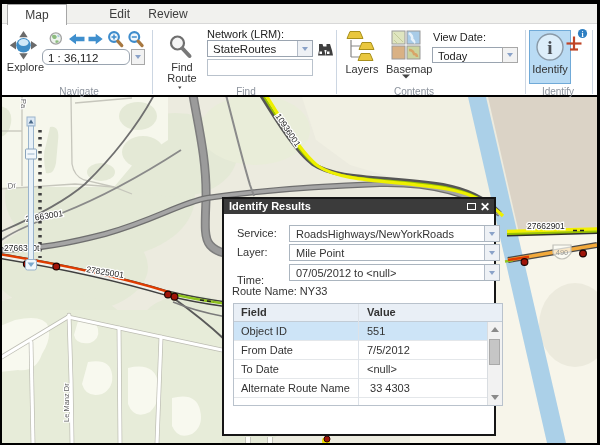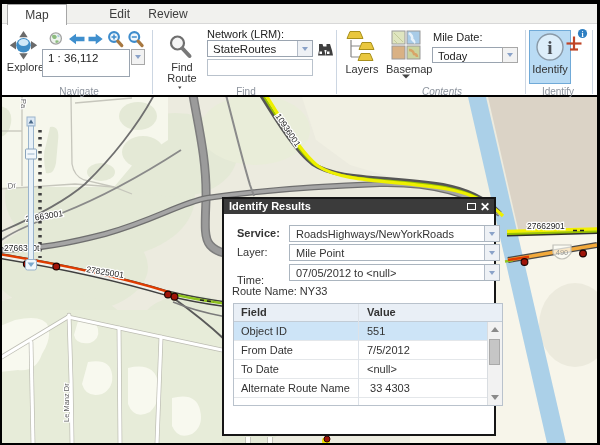--- a/index.html
+++ b/index.html
@@ -35,46 +35,46 @@
 <body>
 <div id="app">
   <div id="ribbon">
     <div id="tabstrip"></div>
     <div class="tab" id="tabmap">Map</div>
     <div class="tab" style="left:68px;width:60px;text-align:right;">Edit</div>
     <div class="tab" style="left:136px;width:60px;">Review</div>
 
     <div class="grplabel" style="left:37px;width:80px;">Navigate</div>
     <div class="grplabel" style="left:204px;width:80px;">Find</div>
-    <div class="grplabel" style="left:400px;width:80px;font-style:italic;">Contents</div>
+    <div class="grplabel" style="left:372px;width:80px;">Contents</div>
     <div class="grplabel" style="left:516px;width:80px;">Identify</div>
     <div class="vdiv" style="left:150px;"></div>
     <div class="vdiv" style="left:334px;"></div>
     <div class="vdiv" style="left:523px;"></div>
     <div class="vdiv" style="left:590px;"></div>
 
     <div class="btnlbl" style="left:3px;top:57px;width:41px;">Explore</div>
-    <div class="cbox" style="left:40px;top:45px;width:88px;height:28px;">
+    <div class="cbox" style="left:40px;top:45px;width:88px;height:16px;border-radius:6px;">
         <span class="tx" style="font-size:11.5px;">1 : 36,112</span>
       </div>
     <div class="cbox" style="left:129px;top:45px;width:14px;height:16px;background:#f2f2f2;border-color:#a8a8a8;">
         <span style="position:absolute;left:2.5px;top:5px;border:3.5px solid transparent;border-top:4.5px solid #8aa2c8;"></span>
       </div>
 
     <div class="btnlbl" style="left:158px;top:58px;width:44px;line-height:10.5px;">Find<br>Route</div>
     <div class="rlbl" style="left:205px;top:24px;">Network (LRM):</div>
     <div class="cbox" style="left:205px;top:36px;width:106px;height:17px;">
         <span class="tx" style="font-size:11.5px;">StateRoutes</span>
         <span class="ddbtn"></span>
       </div>
     <div class="cbox" style="left:205px;top:55px;width:106px;height:17px;border-color:#b9c2cc;"></div>
 
     <div class="btnlbl" style="left:338px;top:59px;width:44px;">Layers</div>
     <div class="btnlbl" style="left:384px;top:59px;width:44px;">Basemap</div>
-    <div class="rlbl" style="left:431px;top:27px;">Mile Date:</div>
+    <div class="rlbl" style="left:431px;top:27px;">View Date:</div>
     <div class="cbox" style="left:430px;top:43px;width:72px;height:16px;">
         <span class="tx">Today</span>
       </div>
     <div class="cbox" style="left:500px;top:43px;width:16px;height:16px;background:#f2f2f2;border-color:#a8a8a8;">
         <span style="position:absolute;left:3.5px;top:5px;border:3.5px solid transparent;border-top:4.5px solid #8aa2c8;"></span>
       </div>
 
     <div style="position:absolute;left:527px;top:26px;width:42px;height:54px;background:#b9dbf4;border:1px solid #70aad8;"></div>
     <div class="btnlbl" style="left:527px;top:59px;width:42px;">Identify</div>
 
@@ -296,21 +296,21 @@
       <rect x="25.5" y="149" width="11" height="10" fill="#f2f7fb" stroke="#8aa4bc" stroke-width="1" rx="1"></rect>
       <path d="M27.5 154 h7" stroke="#9ab4cc" stroke-width="1"></path>
     </g>
   </svg>
 
   <div id="dlg">
     <div id="dlgtitle">Identify Results</div>
     <span style="position:absolute;right:18px;top:3.5px;width:9px;height:7px;border:1.5px solid #fff;"></span>
     <span style="position:absolute;right:4px;top:1px;color:#fff;font-size:12px;font-weight:bold;">✕</span>
 
-    <div class="dlbl" style="top:28px;font-weight:bold;">Service:</div>
+    <div class="dlbl" style="top:28px;">Service:</div>
     <div class="drow" style="top:26px;padding-left:48px;">
         <span class="tx">RoadsHighways/NewYorkRoads</span>
         <span class="ddbtn"></span>
       </div>
     <div class="dlbl" style="top:47px;">Layer:</div>
     <div class="drow" style="top:45px;">
         <span class="tx">Mile Point</span>
         <span class="ddbtn"></span>
       </div>
     <div class="dlbl" style="top:67px;margin-top:8px;">Time:</div>

